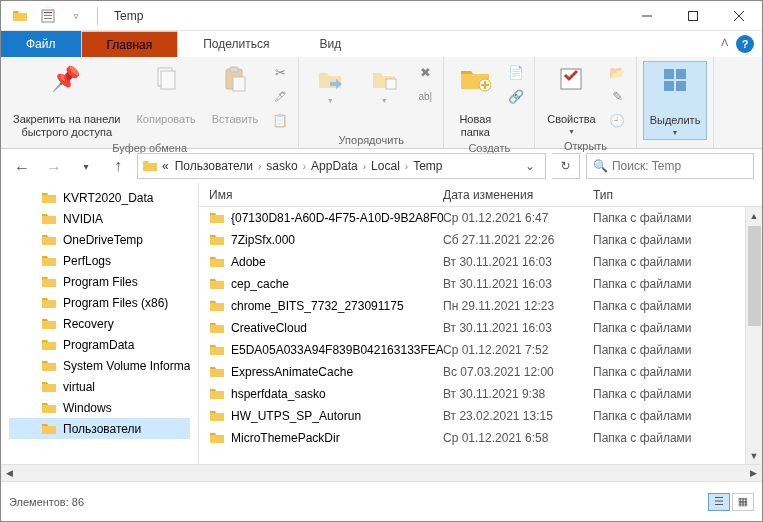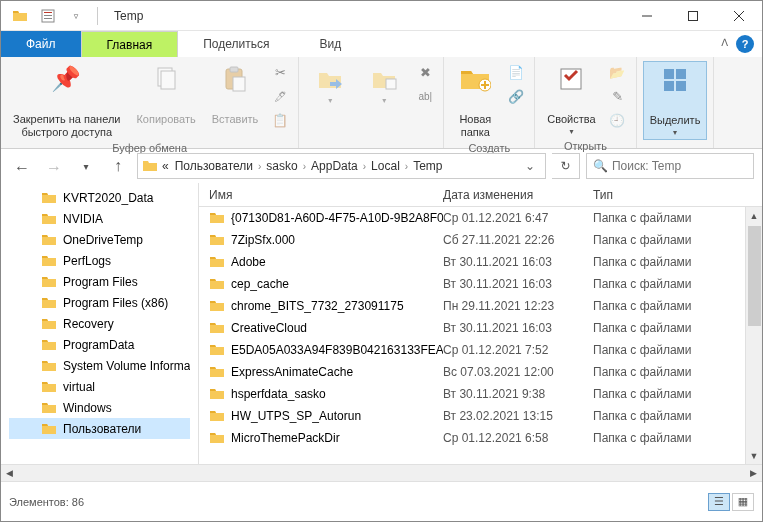--- a/index.html
+++ b/index.html
@@ -8,21 +8,21 @@
 .titlebar-left { display: flex; align-items: center; gap: 6px; padding-left: 8px; }
 .folder-glyph { width: 16px; height: 16px; }
 .qat-btn { width: 22px; height: 22px; display: flex; align-items: center; justify-content: center; cursor: pointer; }
 .title-divider { width: 1px; height: 18px; background: #ccc; margin: 0 4px; }
 .title-text { padding-left: 6px; color: #333; }
 .titlebar-right { margin-left: auto; display: flex; }
 .win-btn { width: 46px; height: 30px; display: flex; align-items: center; justify-content: center; cursor: pointer; }
 .tabs { display: flex; align-items: center; height: 26px; background: #fff; position: relative; }
 .tab { padding: 4px 25px; cursor: pointer; color: #444; height: 100%; display: flex; align-items: center; }
 .tab.file { background: #1979ca; color: #fff; }
-.tab.active { background: #bef264; border: 1px solid #d0d0d0; border-bottom: none; color: #000; }
+.tab.active { background: #c2410c; border: 1px solid #d0d0d0; border-bottom: none; color: #000; }
 .help-icon { position: absolute; right: 8px; top: 4px; width: 18px; height: 18px; border-radius: 50%; background: #1979ca; color: #fff; display: flex; align-items: center; justify-content: center; font-size: 11px; font-weight: bold; cursor: pointer; }
 .caret-up { position: absolute; right: 34px; top: 6px; cursor: pointer; color: #666; font-size: 10px; }
 .ribbon { display: flex; height: 92px; background: #f5f5f5; border-bottom: 1px solid #d0d0d0; }
 .rgroup { display: flex; flex-direction: column; border-right: 1px solid #e0e0e0; padding: 4px 6px 2px; }
 .rgroup-content { flex: 1; display: flex; align-items: flex-start; gap: 4px; }
 .rgroup-label { text-align: center; font-size: 11px; color: #666; padding-top: 2px; }
 .rbtn-lg { display: flex; flex-direction: column; align-items: center; padding: 2px 6px; cursor: pointer; text-align: center; min-width: 50px; gap: 2px; }
 .rbtn-lg.disabled, .rbtn-sm.disabled { opacity: 0.45; cursor: default; }
 .rbtn-lg .ic { width: 32px; height: 32px; display: flex; align-items: center; justify-content: center; font-size: 24px; }
 .rbtn-lg .lbl { font-size: 11px; line-height: 1.15; color: #333; margin-top: 16px; }
@@ -176,20 +176,21 @@
           </span>
           <span class="dd">▾</span>
         </div>
       <div class="rbtn-col">
         <div class="rbtn-sm disabled">✖</div>
         <div class="rbtn-sm disabled">
             <span style="font-size:10px">ab|</span>
           </div>
       </div>
     </div>
+    <div class="rgroup-label">Упорядочить</div>
   </div>
 
   <div class="rgroup">
     <div class="rgroup-content">
       <div class="rbtn-lg">
         <span class="ic">
             <svg width="32" height="28" viewBox="0 0 32 28">
               <path fill="#f7c958" d="M2 6h10l2 3h16v15H2z"></path>
               <path fill="#e8ae2d" d="M2 6h10l2 3H2z"></path>
               <circle cx="26" cy="20" r="6" fill="#fff" stroke="#e8ae2d"></circle>

